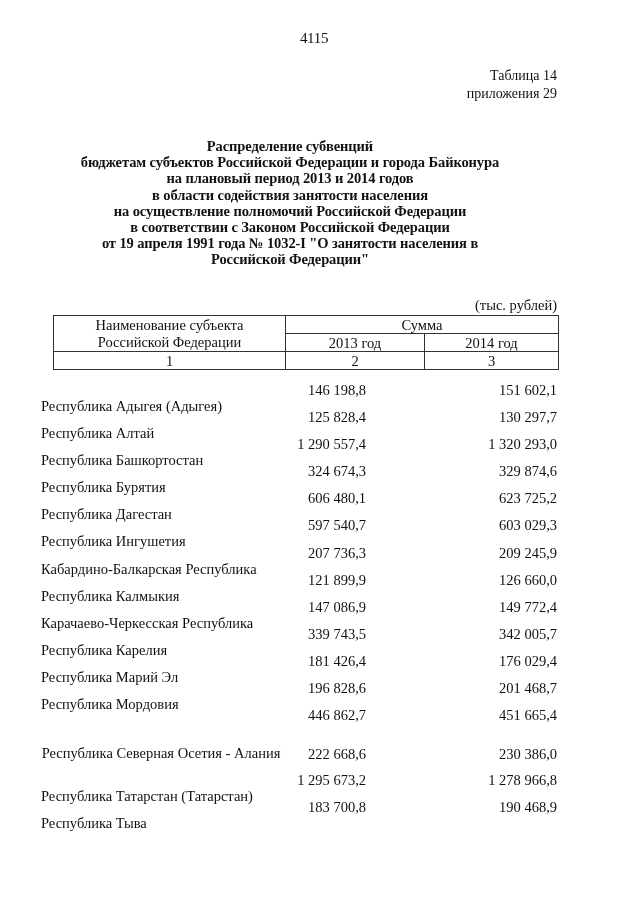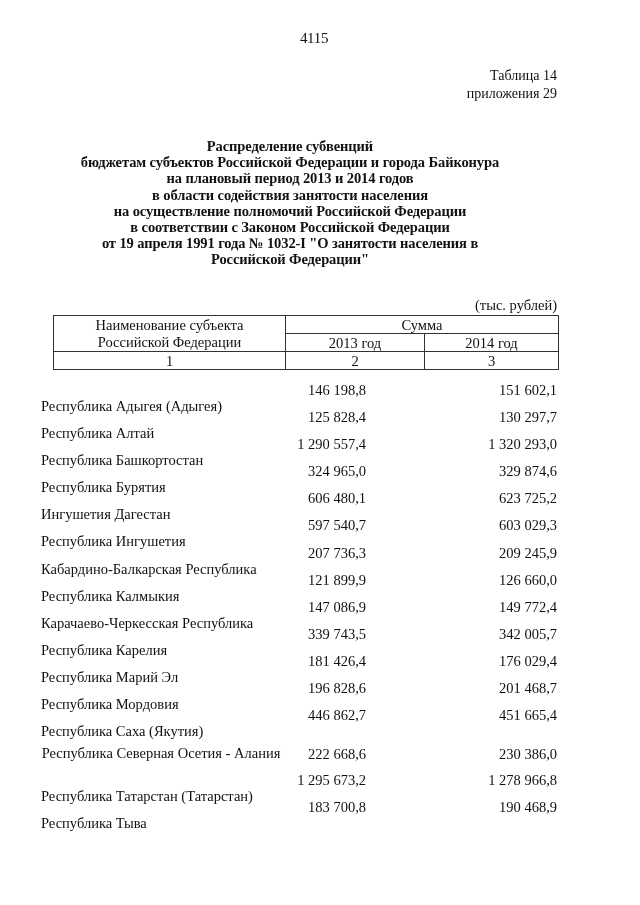--- a/index.html
+++ b/index.html
@@ -175,25 +175,25 @@
     <span class="v2013">125 828,4</span>
     <span class="v2014">130 297,7</span>
   </div>
   <div class="row">
     <span class="name">Республика Башкортостан</span>
     <span class="v2013">1 290 557,4</span>
     <span class="v2014">1 320 293,0</span>
   </div>
   <div class="row">
     <span class="name">Республика Бурятия</span>
-    <span class="v2013">324 965,0</span>
+    <span class="v2013">324 674,3</span>
     <span class="v2014">329 874,6</span>
   </div>
   <div class="row">
-    <span class="name">Ингушетия Дагестан</span>
+    <span class="name">Республика Дагестан</span>
     <span class="v2013">606 480,1</span>
     <span class="v2014">623 725,2</span>
   </div>
   <div class="row">
     <span class="name">Республика Ингушетия</span>
     <span class="v2013">597 540,7</span>
     <span class="v2014">603 029,3</span>
   </div>
   <div class="row">
     <span class="name">Кабардино-Балкарская Республика</span>
@@ -219,21 +219,20 @@
     <span class="name">Республика Марий Эл</span>
     <span class="v2013">181 426,4</span>
     <span class="v2014">176 029,4</span>
   </div>
   <div class="row">
     <span class="name">Республика Мордовия</span>
     <span class="v2013">196 828,6</span>
     <span class="v2014">201 468,7</span>
   </div>
   <div class="row">
-    <span class="name">Республика Саха (Якутия)</span>
     <span class="v2013">446 862,7</span>
     <span class="v2014">451 665,4</span>
   </div>
   <div class="row tall">
     <span class="name">Республика Северная Осетия - Алания</span>
     <span class="v2013">222 668,6</span>
     <span class="v2014">230 386,0</span>
   </div>
   <div class="row">
     <span class="name">Республика Татарстан (Татарстан)</span>

